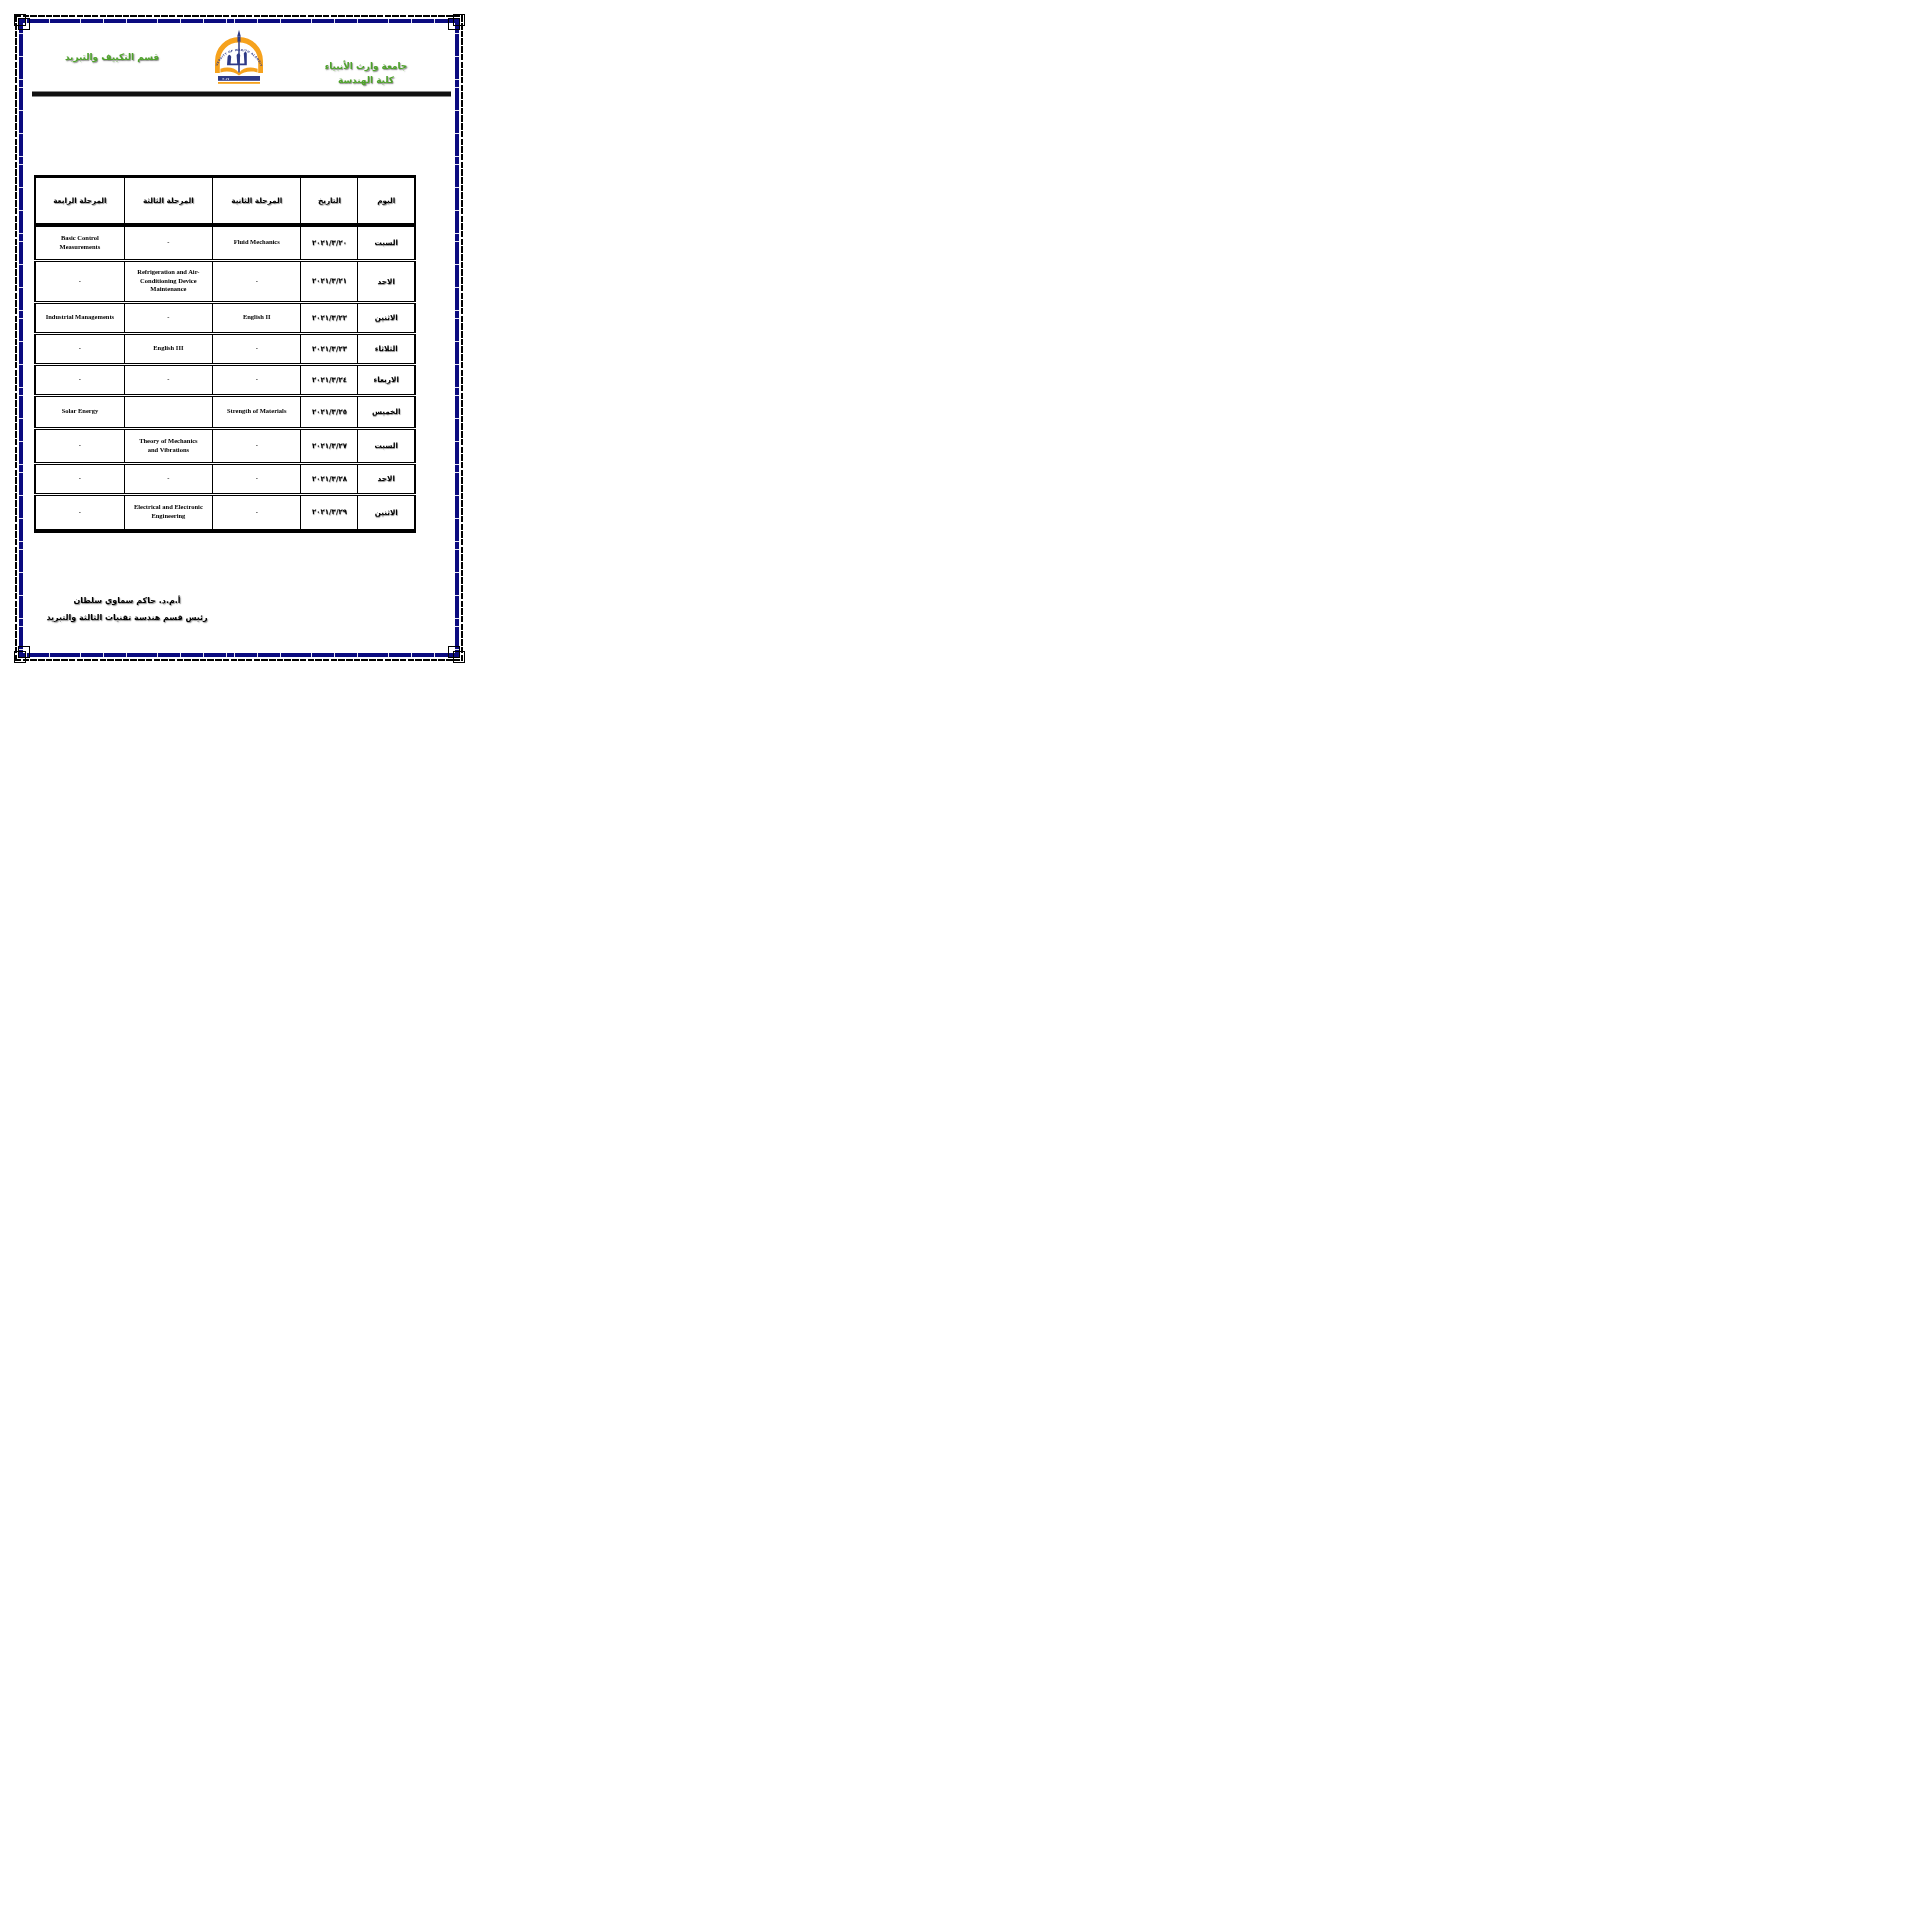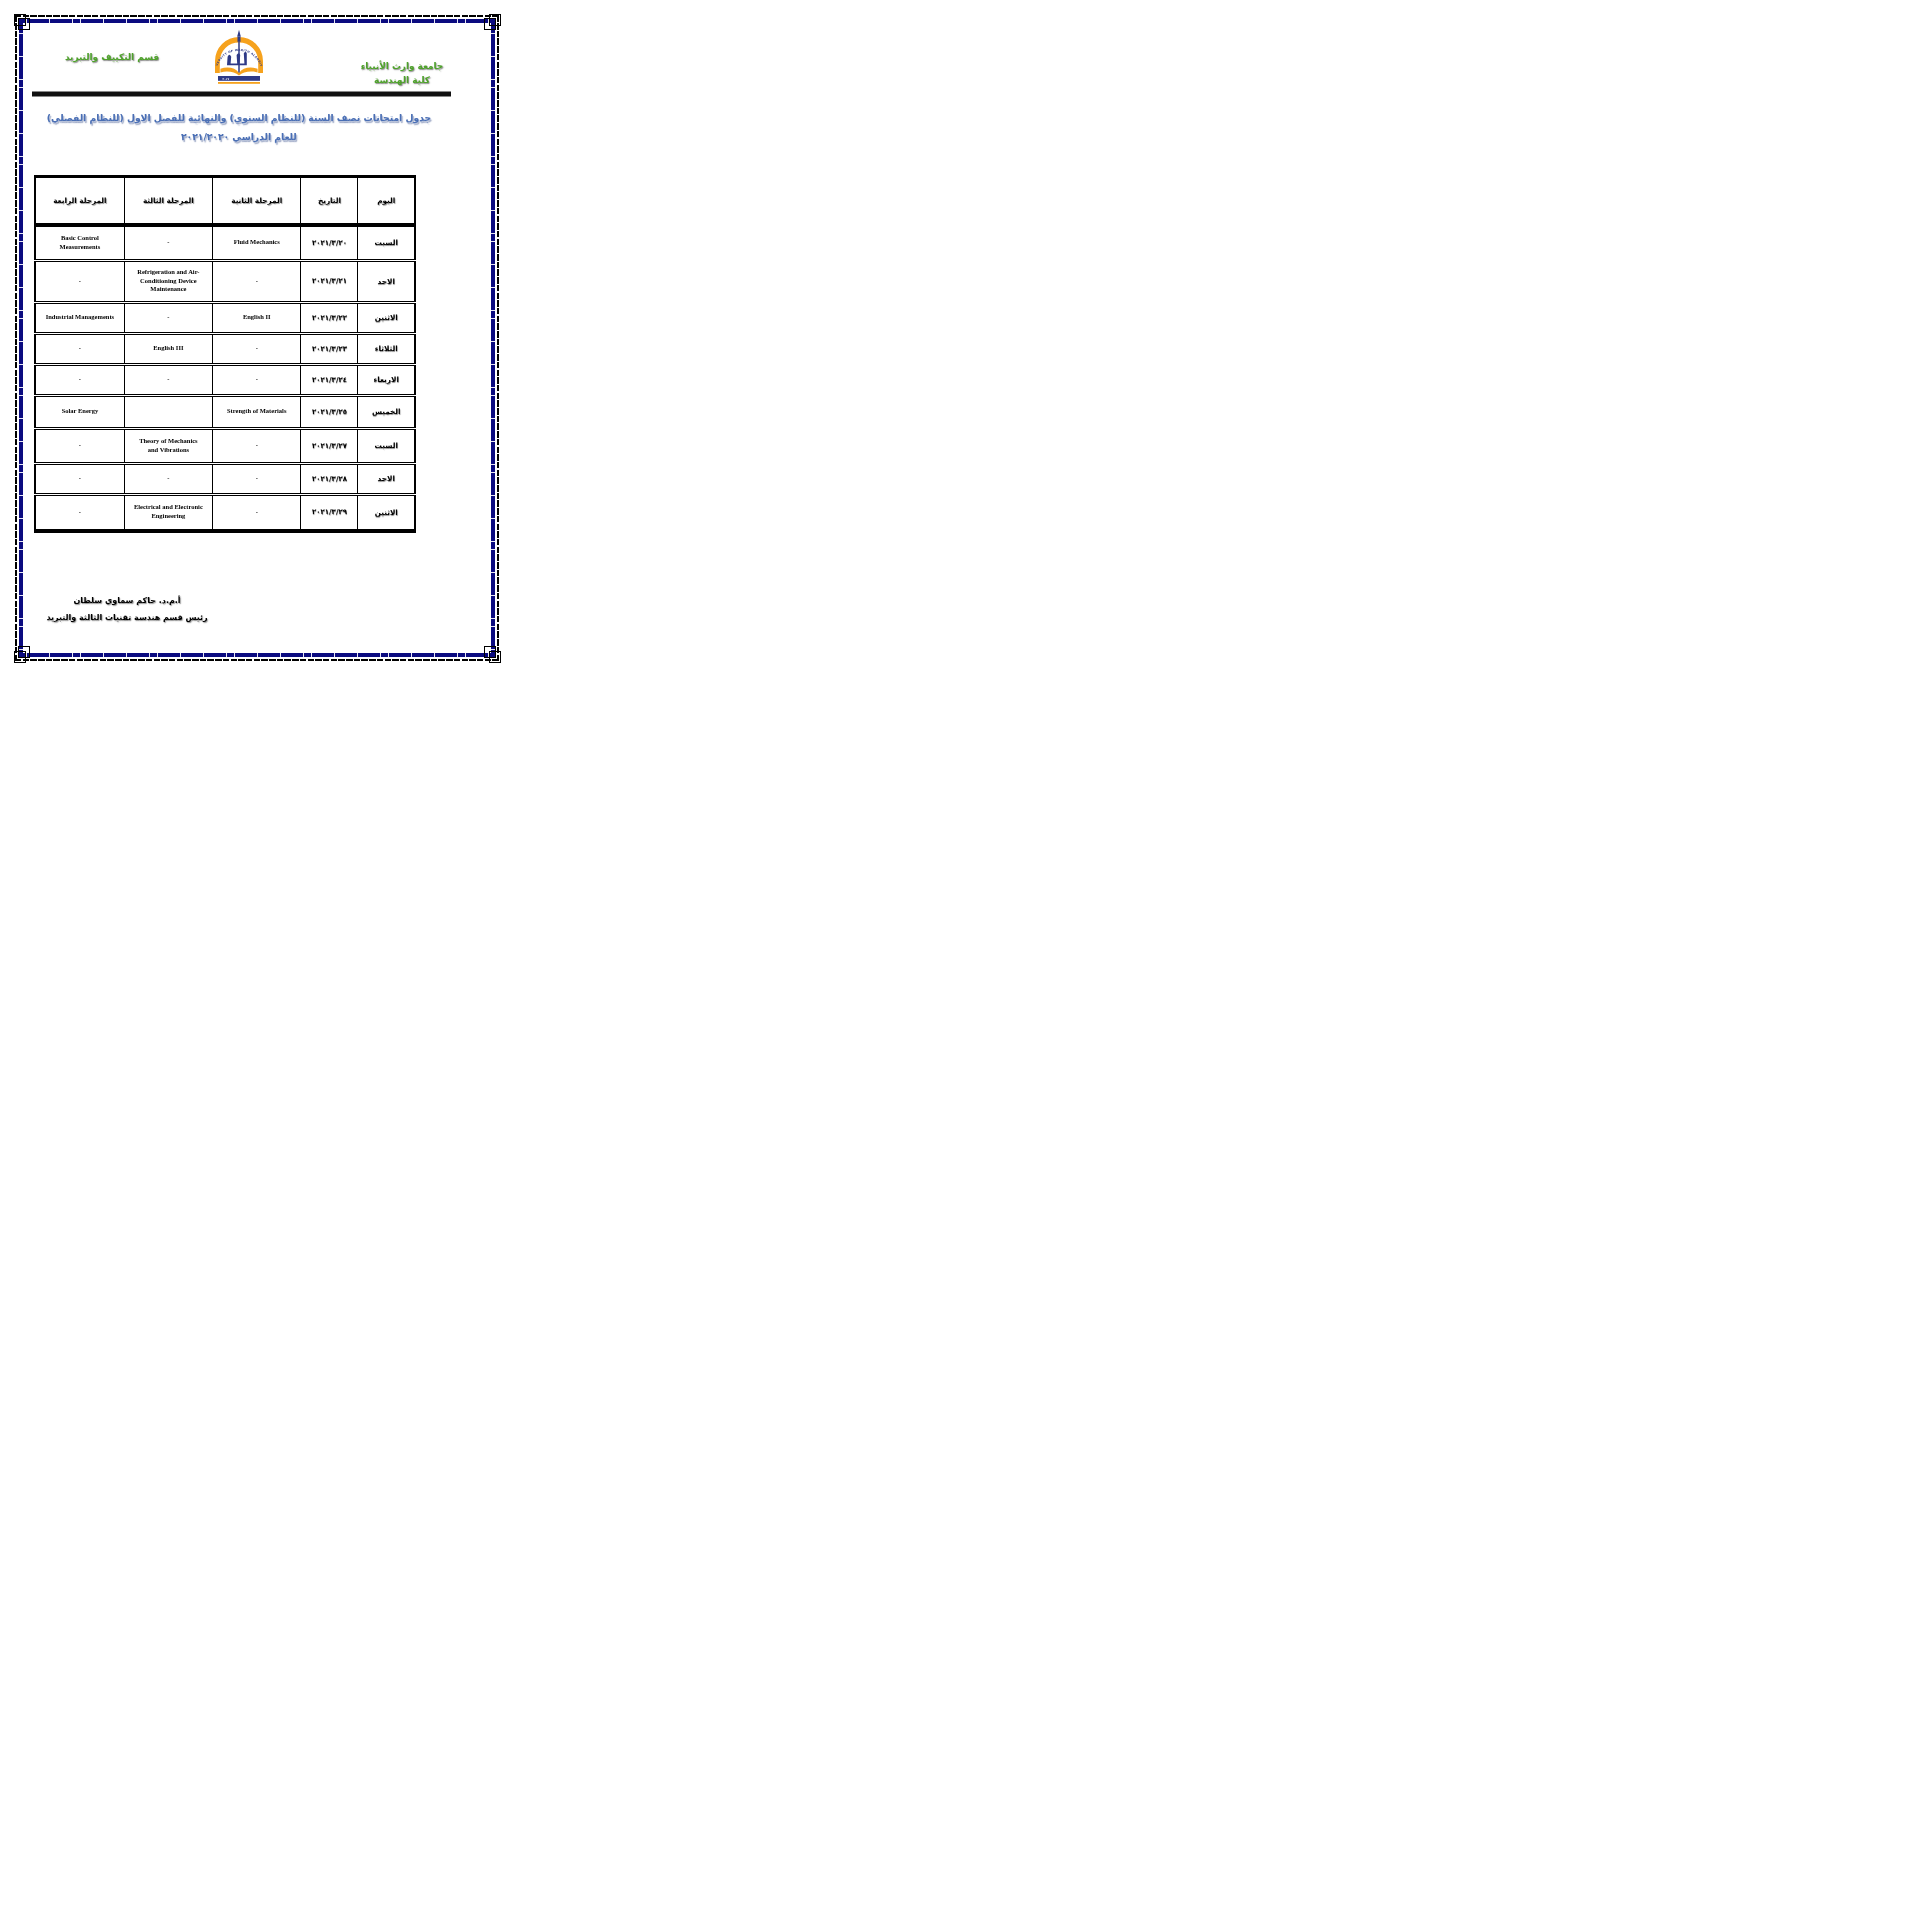--- a/index.html
+++ b/index.html
@@ -1,17 +1,17 @@
 <!DOCTYPE html>
 <html lang="ar" style="font-size:6.2px"><head>
 <meta charset="utf-8">
 <style>
   html,body{margin:0;padding:0;background:#fff;}
   .page{position:relative;width:478px;height:676px;background:#fff;overflow:hidden;
-        font-family:"DejaVu Sans",sans-serif;padding-left:36px;}
+        font-family:"DejaVu Sans",sans-serif;}
 
   
   .bline{position:absolute;background:repeating-linear-gradient(90deg,#000 0 6.5px,transparent 6.5px 7.7px);}
   .bline.v{background:repeating-linear-gradient(0deg,#000 0 6.5px,transparent 6.5px 7.7px);}
   .bline.top{left:15.4px;right:15.4px;top:15.4px;height:1.2px;}
   .bline.bottom{left:15.4px;right:15.4px;bottom:15.4px;height:1.2px;}
   .bline.left{top:15.4px;bottom:15.4px;left:15.4px;width:1.2px;}
   .bline.right{top:15.4px;bottom:15.4px;right:15.4px;width:1.2px;}
 
   .nband{position:absolute;}
@@ -122,24 +122,20 @@
     <text x="56" y="173" font-size="9" font-weight="bold" fill="#ffffff" font-family="DejaVu Sans, sans-serif" text-anchor="middle">٢٠١٧</text>
   </svg>
 
   <div class="univ" dir="rtl">
     <div>جامعة وارث الأنبياء</div>
     <div>كلية الهندسة</div>
   </div>
 
   <div class="hrule"></div>
 
-  <div class="title">
-    <div class="l1">جدول امتحانات نصف السنة (للنظام السنوي) والنهائية للفصل الاول (للنظام الفصلي)</div>
-    <div class="l2">للعام الدراسي ٢٠٢١/٢٠٢٠</div>
-  </div>
 
   <div class="tblwrap">
     <table class="sched" id="sched">
       <colgroup>
         <col style="width:23.5%">
           <col style="width:23.2%">
           <col style="width:23.3%">
         <col style="width:15%">
           <col style="width:15%">
       </colgroup>

